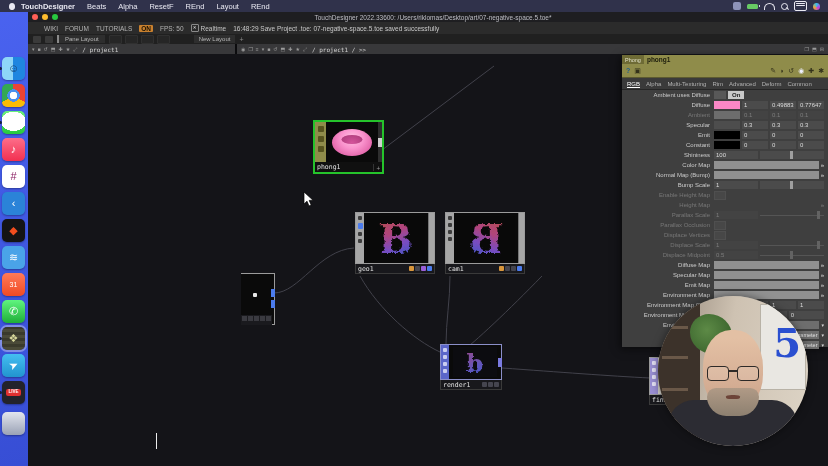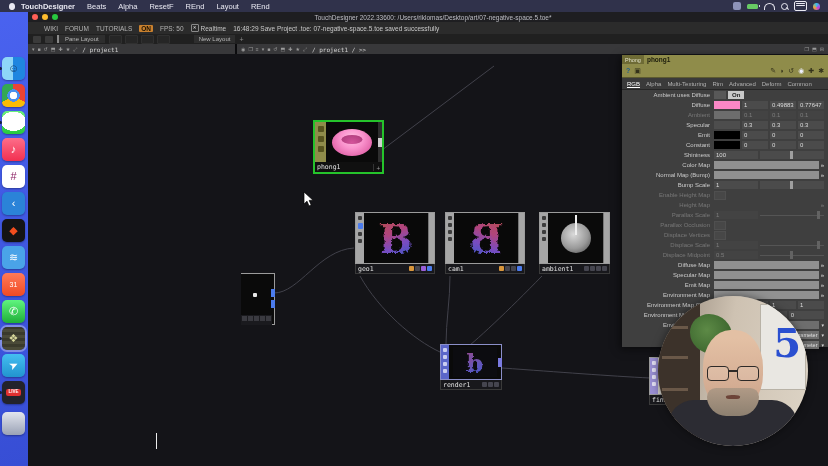--- a/index.html
+++ b/index.html
@@ -466,44 +466,20 @@
           <span>cam1</span>
           <span class="flags">
               <b style="background: rgb(216, 150, 60);"></b>
               <b style="background: rgb(69, 69, 79);"></b>
               <b style="background: rgb(69, 69, 79);"></b>
               <b style="background: rgb(75, 123, 236);"></b>
             </span>
         </div>
       </div>
 
-      <div class="tnode" style="left:300px;top:158px;width:71px;">
-        <div class="nbody" style="height:52px;">
-          <div class="nicons">
-              <i></i>
-              <i></i>
-              <i></i>
-              <i></i>
-            </div>
-          <div class="nprev">
-            <div class="sphere"></div>
-            <div class="needle"></div>
-          </div>
-          <div class="nright"></div>
-        </div>
-        <div class="nlabel">
-          <span>ambient1</span>
-          <span class="flags">
-              <b style="background: rgb(69, 69, 79);"></b>
-              <b style="background: rgb(69, 69, 79);"></b>
-              <b style="background: rgb(69, 69, 79);"></b>
-              <b style="background: rgb(69, 69, 79);"></b>
-            </span>
-        </div>
-      </div>
 
       <div class="tnode" style="left:201px;top:290px;width:62px;">
         <div class="nbody" style="height:36px;border-color:#8b8fc9;">
           <div class="nicons rnicons">
               <i></i>
               <i></i>
               <i></i>
               <i></i>
             </div>
           <div class="nprev">

